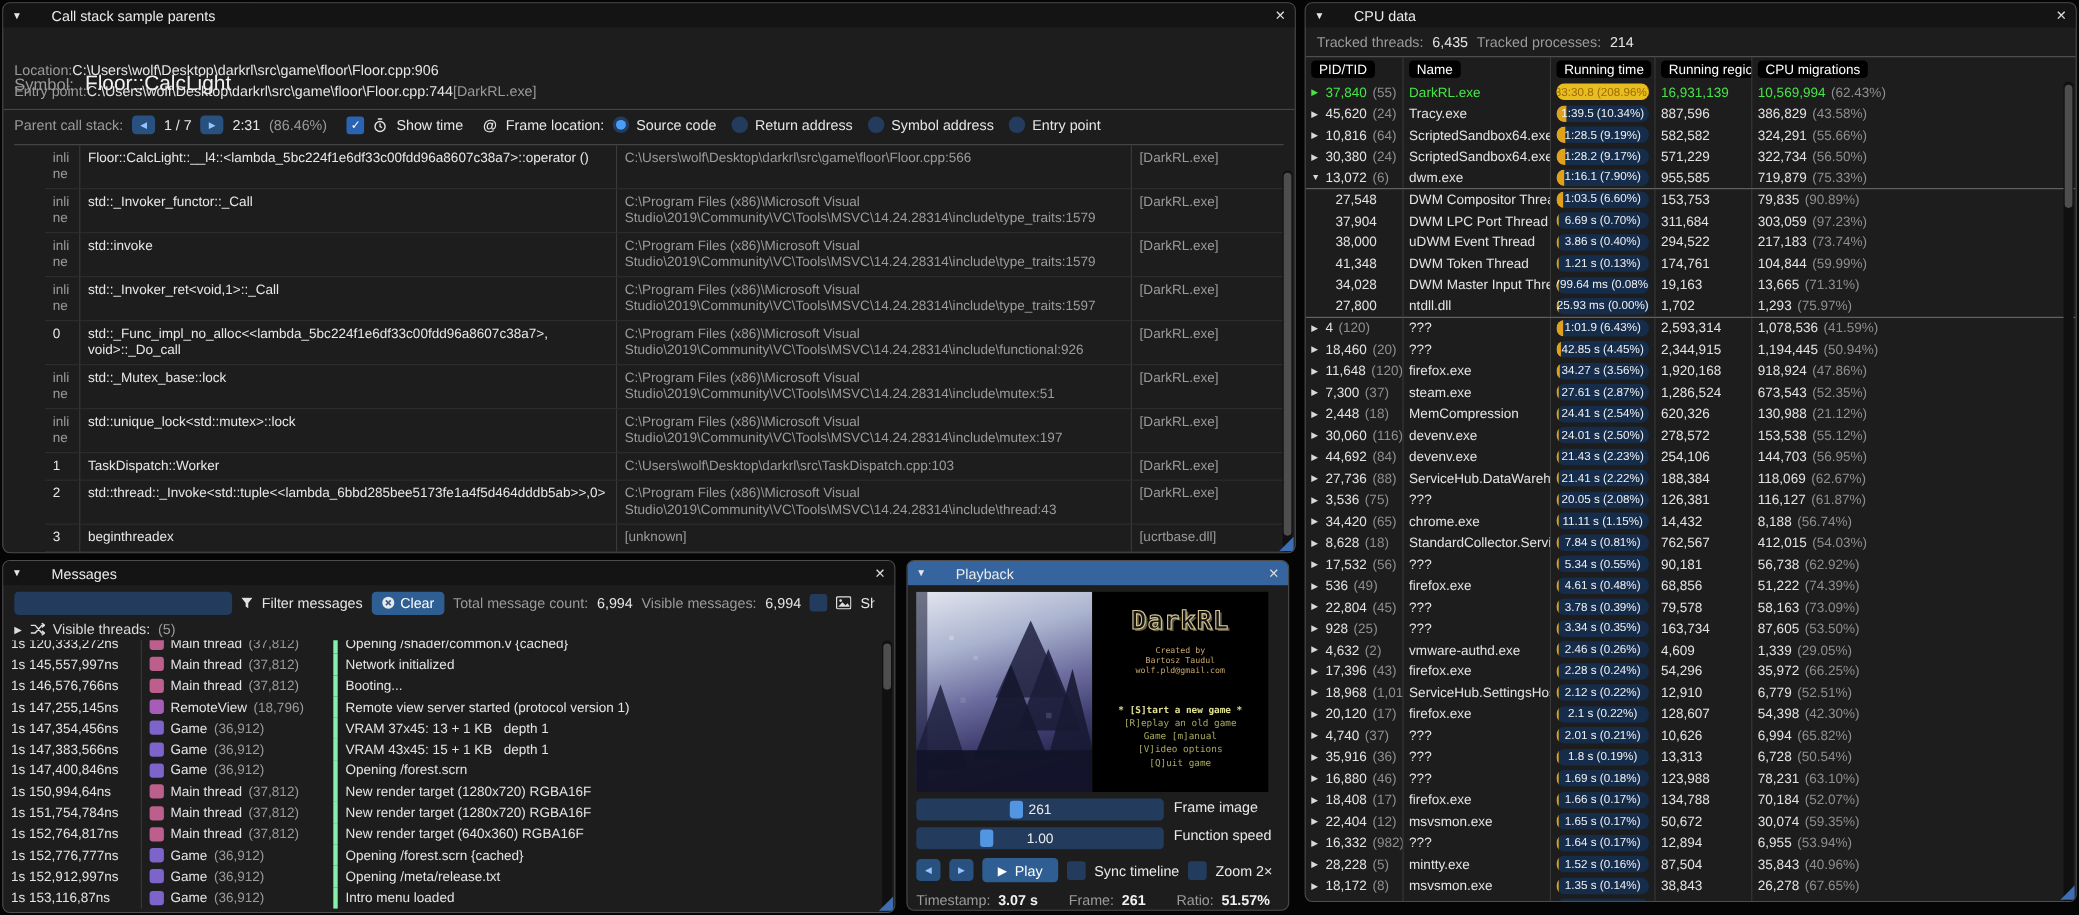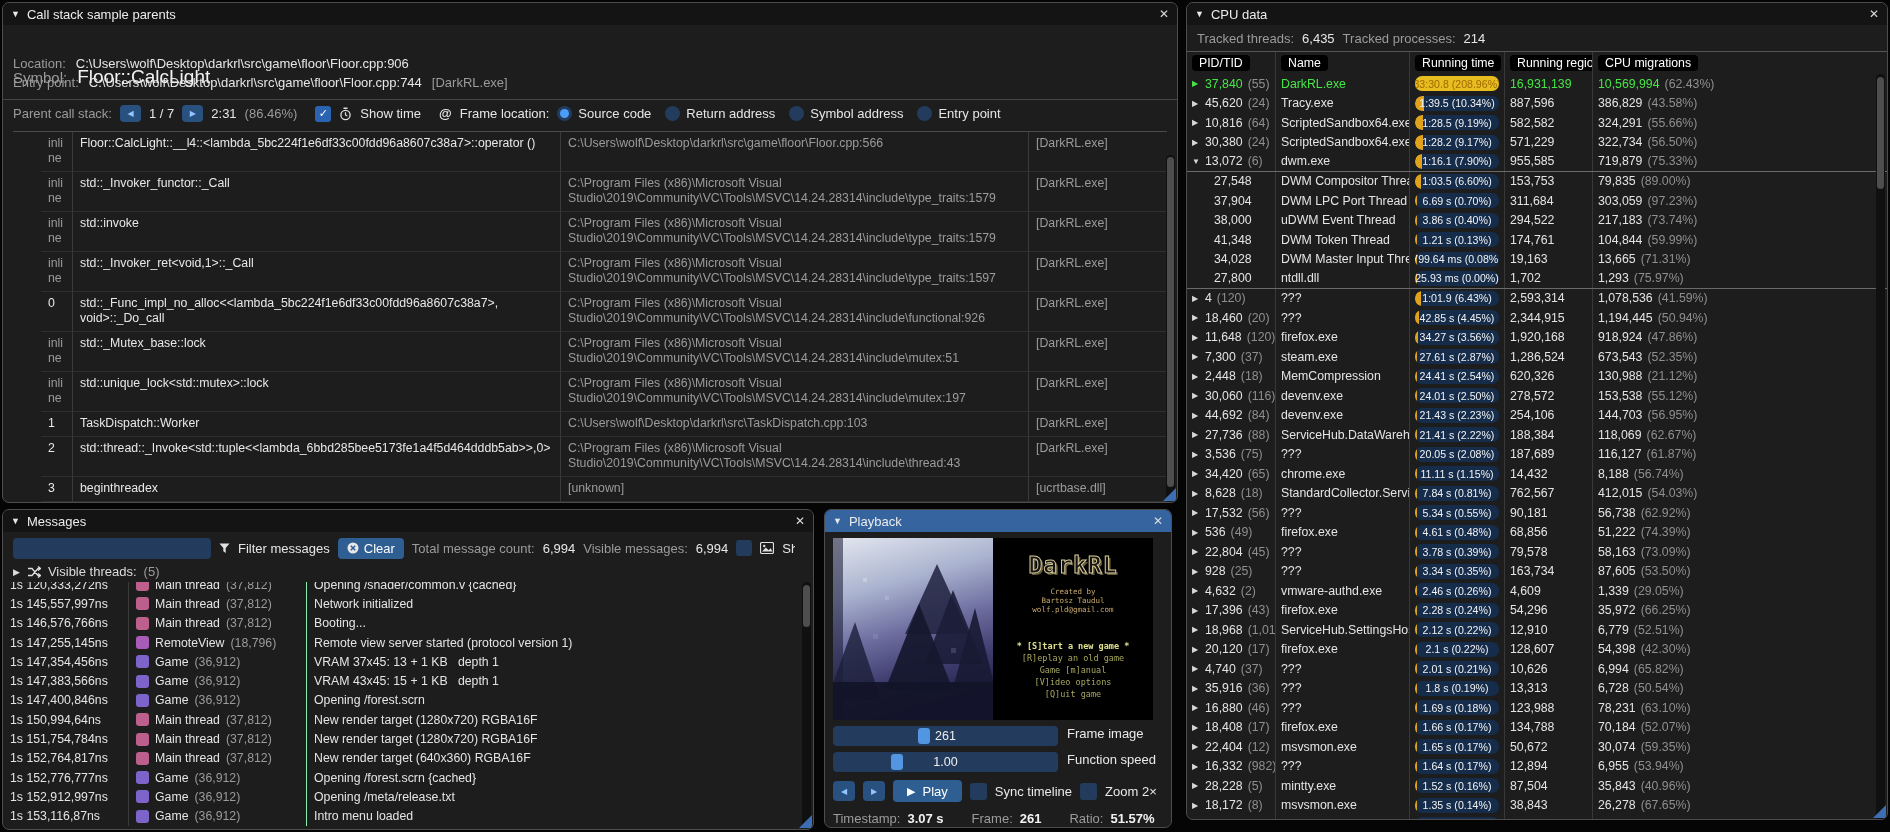--- a/index.html
+++ b/index.html
@@ -4,35 +4,35 @@
 <style>
   * { margin:0; padding:0; box-sizing:border-box; }
   html,body { background:#000; }
   body { font-family:"Liberation Sans", sans-serif; }
   .screen { position:relative; width:1890px; height:832px; background:#050505; overflow:hidden; }
 
   .win { position:absolute; background:#1d1d1d; border:1px solid #4d4d4d; border-radius:7px; overflow:hidden; }
   .titlebar { height:22px; background:#141414; display:flex; align-items:center; padding:0 8px; color:#ececec; font-size:13px; gap:7px; }
   .titlebar.active { background:#35649f; }
   .titlebar .tri { font-size:9px; color:#e8e8e8; }
-  .titlebar .ttl { flex:0 0 auto; }
+  .titlebar .ttl { flex:0 0 auto;margin-left:20px; }
   .titlebar .spacer { flex:1; }
   .titlebar .close { font-size:12px; color:#dcdcdc; cursor:default; }
   .grip { position:absolute; right:1px; bottom:1px; width:0; height:0; border-style:solid; border-width:0 0 13px 13px; border-color:transparent transparent #3d6db3 transparent; }
 
   .dim { color:#9b9b9b; }
   .green { color:#47e647 !important; }
 
   
   #win-callstack { left:2px; top:2px; width:1176px; height:501px; }
   .cs-body { padding:4px 10px 0 10px; position:relative; }
   .sym-line { display:flex; align-items:baseline; gap:10px; height:27px; }
   .sym-line .lbl { font-size:15px;margin-top:40px; }
   .sym-line .sym { font-size:19px; color:#f2f2f2; }
-  .info-line { display:flex; align-items:baseline; gap:10px; height:19px; font-size:13px; color:#e6e6e6; }
+  .info-line { display:flex; align-items:baseline; height:19px; font-size:13px; color:#e6e6e6; }
   .sep { border-top:1px solid #454545; margin:5px -10px 0 -10px; }
   .parent-row { display:flex; align-items:center; gap:8px; height:27px; font-size:13px; color:#e6e6e6; }
   .navbtn { width:21px; height:17px; background:#29517f; border-radius:4px; display:flex; align-items:center; justify-content:center; color:#93c4ff; font-size:8px; }
   .checkbox { width:16px; height:16px; border-radius:3px; background:#233c5d; display:inline-flex; align-items:center; justify-content:center; color:#fff; font-size:11px; }
   .checkbox.on { background:#2a63b2; }
   .radio { width:15px; height:15px; border-radius:50%; background:#233c5d; display:inline-flex; align-items:center; justify-content:center; }
   .radio .dot { width:9px; height:9px; border-radius:50%; background:#4a9df8; display:none; }
   .radio.sel .dot { display:block; }
   .radio-item { display:flex; align-items:center; gap:6px; }
   .at-icon { font-weight:bold; font-size:13px; color:#e8e8e8; }
@@ -56,21 +56,21 @@
   .filter-input { width:198px; height:21px; background:#233c5d; border:none; border-radius:4px; color:#e6e6e6; padding:0 6px; font-size:13px; }
   .btn { display:inline-flex; align-items:center; gap:5px; background:#2f5e93; color:#fff; border-radius:4px; padding:2px 9px; font-size:13px; height:21px; }
   .clip-s { display:inline-block; width:13px; overflow:hidden; white-space:nowrap; }
   .threads-row { display:flex; align-items:center; gap:7px; padding:1px 10px; height:19px; font-size:13px; color:#dcdcdc; }
   .threads-row .tri { font-size:9px; }
   .msg-list { position:relative; margin-top:1px; height:245px; overflow:hidden; font-size:12.3px; }
   .msg-inner { margin-top:-7px; }
   .msg-row { display:grid; grid-template-columns:126px 178px 1fr; height:19.3px; align-items:center; color:#e4e4e4; }
   .msg-cell { padding:0 7px; overflow:hidden; white-space:nowrap; }
   .msg-t { border-right:1px solid #3a3a3a; height:100%; display:flex; align-items:center; }
-  .msg-th { border-right:1px solid #86efac; height:100%; display:flex; align-items:center; gap:6px;text-align:right; }
+  .msg-th { border-right:4px solid #86efac; height:100%; display:flex; align-items:center; gap:6px;text-align:right; }
   .swatch { width:13px; height:13px; border-radius:3px; flex:0 0 auto; }
   .msg-scroll { position:absolute; right:2px; top:0; width:9px; height:100%; background:#101010; border-radius:5px; }
   .msg-scroll .thumb { position:absolute; left:1px; right:1px; top:3px; height:42px; background:#4e4e4e; border-radius:4px; }
 
   
   #win-playback { left:824px; top:509px; width:348px; height:319px; }
   .pb-body { padding:6px 8px 0 8px; }
   .game { display:flex; width:320px; height:182px; }
   .forest { width:160px; height:182px; }
   .gmenu { width:160px; height:182px; background:#000; text-align:center; font-family:"DejaVu Sans Mono", monospace; overflow:hidden; }
@@ -676,21 +676,21 @@
               <div class="bar">
                 <div class="fill" style="width: 5.676px;"></div>
                 <span class="btxt">1:03.5 (6.60%)</span>
               </div>
             </div>
             <div class="cpu-cell">
               <span>153,753</span>
             </div>
             <div class="cpu-cell">
               <span>79,835</span>
-              <span class="migp">(89.00%)</span>
+              <span class="migp">(90.89%)</span>
             </div>
           </div>
           <div class="cpu-grid cpu-row">
             <div class="cpu-cell">
               <span class="child-ind"></span>
               <span>37,904</span>
             </div>
             <div class="cpu-cell">
               <span>DWM LPC Port Thread</span>
             </div>
@@ -989,21 +989,21 @@
             <div class="cpu-cell">
               <span>???</span>
             </div>
             <div class="cpu-cell">
               <div class="bar">
                 <div class="fill" style="width: 2px;"></div>
                 <span class="btxt">20.05 s (2.08%)</span>
               </div>
             </div>
             <div class="cpu-cell">
-              <span>187,689</span>
+              <span>126,381</span>
             </div>
             <div class="cpu-cell">
               <span>116,127</span>
               <span class="migp">(61.87%)</span>
             </div>
           </div>
           <div class="cpu-grid cpu-row">
             <div class="cpu-cell">
               <span class="arrow">▶</span>
               <span>34,420</span>

